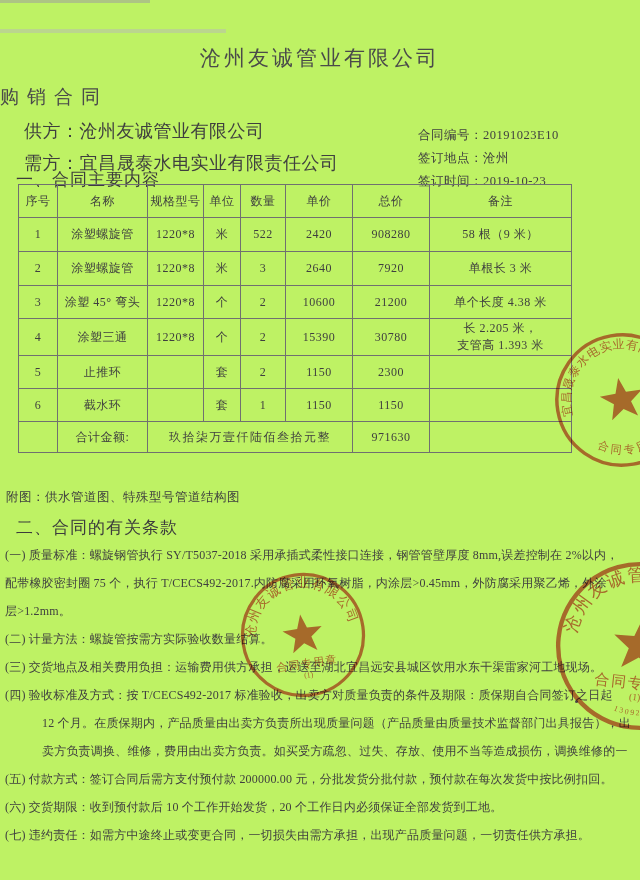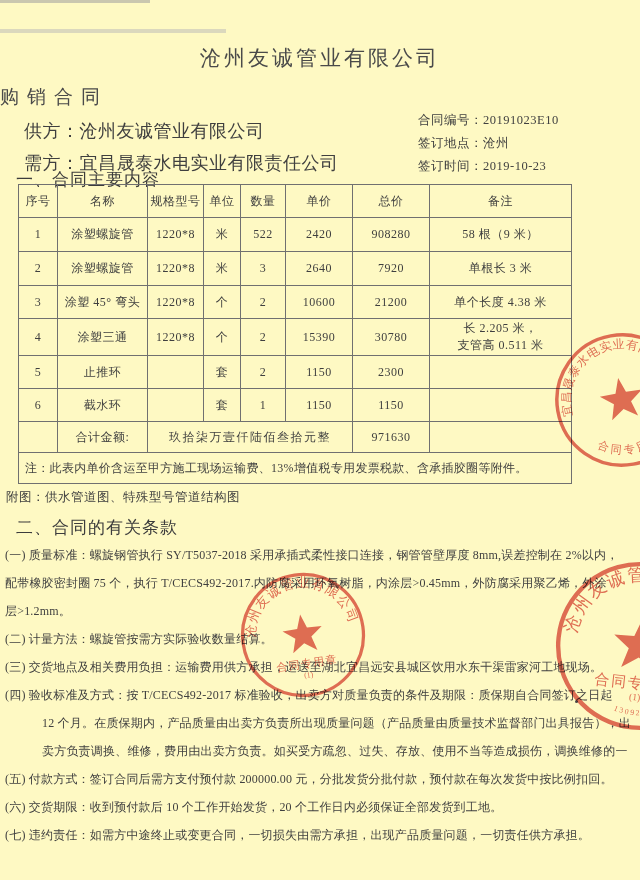--- a/index.html
+++ b/index.html
@@ -1,31 +1,31 @@
 <!DOCTYPE html>
 <html><head>
 <meta charset="utf-8">
 <style>
   html,body{margin:0;padding:0;background:#ffffff;}
   .page{
     position:relative;width:640px;height:880px;overflow:hidden;
-    background:#fef9c3;color:#3f3f3f;
+    background:#bef264;color:#3f3f3f;
     font-family:"Liberation Serif","DejaVu Serif",serif;
   }
   .abs{position:absolute;}
   .artifact{position:absolute;pointer-events:none;}
   .art-a{left:0;top:0;width:150px;height:3px;background:#9f9f9f;opacity:.55;}
   .art-b{left:0;top:29px;width:226px;height:4px;background:#b7b7b7;opacity:.5;}
   .ink-dot{left:575px;top:700px;width:3px;height:3px;background:#4a4a4a;border-radius:50%;}
   .doc-title{left:0;top:44px;width:100%;text-align:center;font-size:21px;letter-spacing:3px;color:#4a4a4a;font-weight:500;}
   .doc-subtitle{left:0;top:84px;width:100%;text-align:left;font-size:19px;letter-spacing:8px;color:#4a4a4a;font-weight:500;}
   .party-line{left:24px;font-size:18px;letter-spacing:.5px;}
   .party-supplier{top:119px;}
   .party-buyer{top:151px;}
-  .meta-block{left:418px;top:109px;font-size:12.5px;line-height:23px;}
+  .meta-block{left:418px;top:124px;font-size:12.5px;line-height:23px;}
   .meta-block .row span{letter-spacing:.5px;}
   .sec-heading{left:16px;font-size:17px;letter-spacing:1px;color:#3c3c3c;}
   .sec1{top:168px;}
   .sec2{top:516px;}
   table.items{
     position:absolute;left:18px;top:184px;width:553px;
     border-collapse:collapse;table-layout:fixed;
     font-size:12px;color:#3f3f3f;
   }
   table.items th,table.items td{
@@ -132,21 +132,21 @@
     <tr style="height:36px">
       <td>4</td>
       <td>涂塑三通</td>
       <td>1220*8</td>
       <td>个</td>
       <td>2</td>
       <td>15390</td>
       <td>30780</td>
       <td>
             <div>长 2.205 米，</div>
-            <div>支管高 0.511 米</div>
+            <div>支管高 1.393 米</div>
           </td>
     </tr>
     <tr style="height:33px">
       <td>5</td>
       <td>止推环</td>
       <td></td>
       <td>套</td>
       <td>2</td>
       <td>1150</td>
       <td>2300</td>
@@ -167,23 +167,20 @@
             <div></div>
             <div></div>
           </td>
     </tr>
     <tr style="height:31px">
       <td></td>
       <td>合计金额:</td>
       <td colspan="4" class="words-cell">玖拾柒万壹仟陆佰叁拾元整</td>
       <td>971630</td>
       <td></td>
-    </tr>
-    <tr style="height:31px">
-      <td colspan="8" class="note-cell">注：此表内单价含运至甲方施工现场运输费、13%增值税专用发票税款、含承插胶圈等附件。</td>
     </tr>
   </tbody>
     </table>
 
   <div class="abs attachment-line">附图：供水管道图、特殊型号管道结构图</div>
 
   <div class="abs sec-heading sec2">二、合同的有关条款</div>
 
   <div class="abs clauses">
     <div class="cl">(一) 质量标准：螺旋钢管执行 SY/T5037-2018 采用承插式柔性接口连接，钢管管壁厚度 8mm,误差控制在 2%以内，</div>

